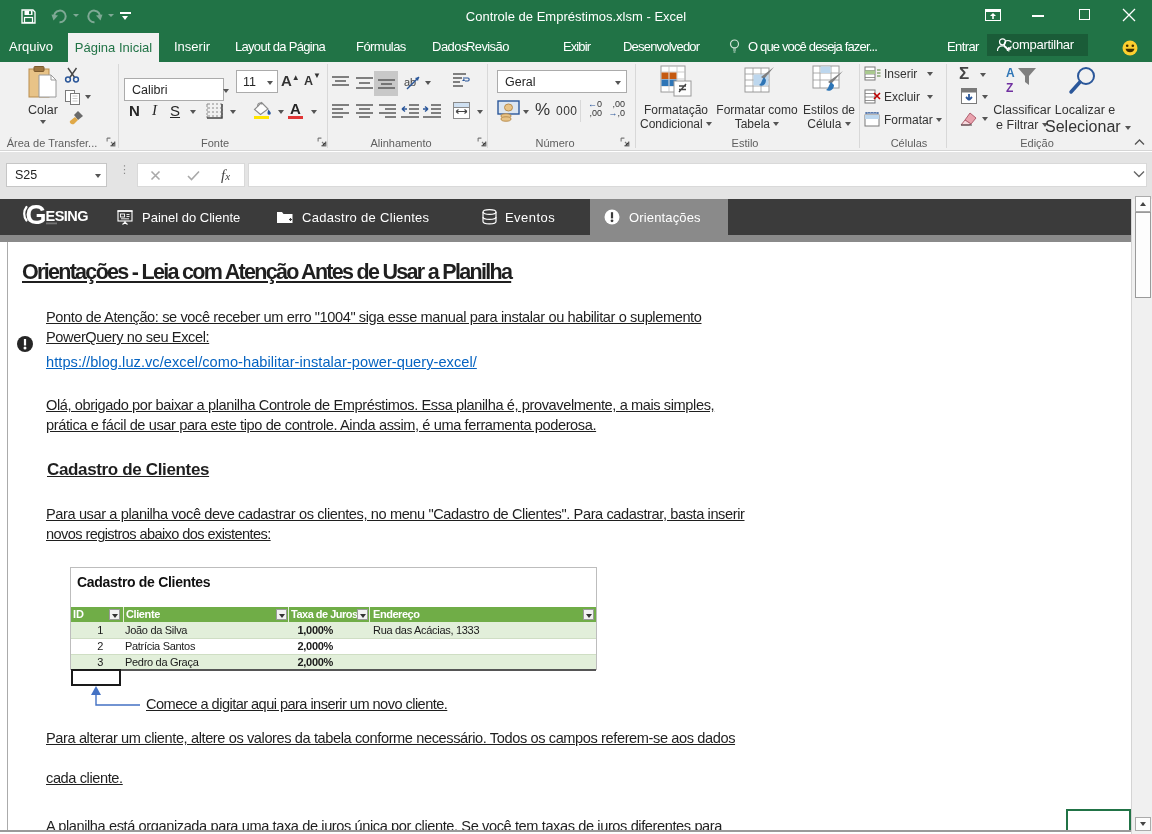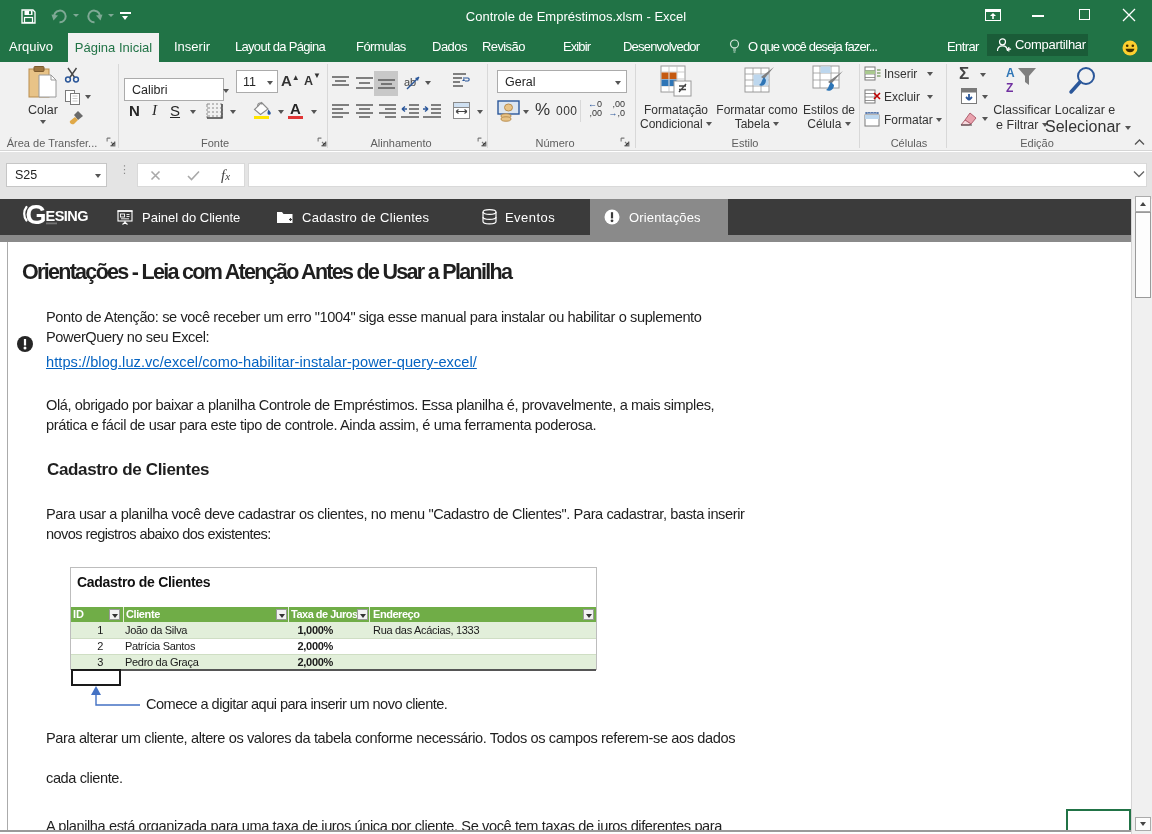--- a/index.html
+++ b/index.html
@@ -20,21 +20,21 @@
   .launcher { position:absolute; width:10px; height:10px; }
   .btnlabel { position:absolute; font-size:12px; color:#333; text-align:center; white-space:nowrap; }
   
   #fbar { left:0; top:152px; width:1152px; height:47px; background:#e4e4e4; }
   
   #sheetbar { left:0; top:199px; width:1131px; height:36px; background:#3b3b3b; }
   #sheetsub { left:0; top:235px; width:1131px; height:7px; background:#8a8a8a; }
   .sheettab { position:absolute; top:0; height:36px; color:#ffffff; font-size:13px; }
   
   #content { left:0; top:242px; width:1131px; height:592px; background:#fff; }
-  #content .bodytext { position:absolute; font-size:14.6px; color:#1f1f1f; white-space:nowrap; letter-spacing:-0.4px; }
+  #content .bodytext { position:absolute; font-size:14.6px; color:#1f1f1f; white-space:nowrap; letter-spacing:-0.4px;text-decoration:underline; }
   
   #vscroll { left:1131px; top:199px; width:21px; height:635px; background:#f0f0f0; border-left:1px solid #d4d4d4; }
   
   .fbtn { width:11px; height:11px; background:#f2f2f2; border:1px solid #9a9a9a; }
   .fbtn:after { content:""; position:absolute; left:2px; top:3.5px; width:0; height:0; border-left:3px solid transparent; border-right:3px solid transparent; border-top:4px solid #333; }
   .trow { left:0; width:525px; height:16px; font-size:11px; color:#1a1a1a; letter-spacing:-0.3px; }
   .trow .c1 { position:absolute; left:0; width:32px; text-align:right; }
   .trow .c2 { position:absolute; left:54px; }
   .trow .c3 { position:absolute; left:184px; width:78px; text-align:right;font-weight:bold; }
   .trow .c4 { position:absolute; left:302px; }
@@ -76,36 +76,36 @@
     </svg>
   </div>
 
   <div class="abs" id="tabrow">
     <div class="rtab" style="left:9px">Arquivo</div>
     <div class="rtab" style="left:68px;width:91px;background:#f1f1f1;color:#217346;top:1px;height:29px;line-height:29px">Página Inicial</div>
     <div class="rtab" style="left:174px">Inserir</div>
     <div class="rtab" style="left:235px;letter-spacing:-0.7px">Layout da Página</div>
     <div class="rtab" style="left:356px;letter-spacing:-0.55px">Fórmulas</div>
     <div class="rtab" style="left:432px;letter-spacing:-0.5px">Dados</div>
-    <div class="rtab" style="left:482px;letter-spacing:-0.6px">Revisão</div>
+    <div class="rtab" style="left:466px;letter-spacing:-0.6px">Revisão</div>
     <div class="rtab" style="left:563px;letter-spacing:-0.9px">Exibir</div>
     <div class="rtab" style="left:623px;letter-spacing:-0.8px">Desenvolvedor</div>
     <svg class="abs" style="left:729px;top:7px" width="11" height="16" viewBox="0 0 11 16">
       <circle cx="5.5" cy="5" r="4" fill="none" stroke="#cfe3d7" stroke-width="1.2"></circle>
       <path d="M4 9 h3 M4 11 h3 M4.5 13 h2" stroke="#cfe3d7" stroke-width="1"></path>
     </svg>
     <div class="rtab" style="left:748px;color:#ffffff;letter-spacing:-0.85px">O que você deseja fazer...</div>
     <div class="rtab" style="left:947px;letter-spacing:-0.6px">Entrar</div>
     <div class="abs" style="left:987px;top:2px;width:101px;height:22px;background:#1a5c38">
       <svg class="abs" style="left:9px;top:3px" width="16" height="16" viewBox="0 0 16 16">
         <circle cx="6.5" cy="4.8" r="3" fill="none" stroke="#fff" stroke-width="1.2"></circle>
         <path d="M1.5 14 C1.5 10 3.8 8.8 6.5 8.8 C9.2 8.8 11.5 10 11.5 14" fill="none" stroke="#fff" stroke-width="1.2"></path>
         <path d="M12.8 10 v4.5 M10.5 12.2 h4.6" stroke="#fff" stroke-width="1.2"></path>
       </svg>
-      <div class="abs" style="left:28px;top:3px;color:#fff;font-size:13px;letter-spacing:-0.3px">Compartilhar</div>
+      <div class="abs" style="left:16px;top:3px;color:#fff;font-size:13px;letter-spacing:-0.3px">Compartilhar</div>
     </div>
     <svg class="abs" style="left:1122px;top:8px" width="16" height="16" viewBox="0 0 16 16">
       <circle cx="8" cy="8" r="7.5" fill="#fdcf2f"></circle>
       <circle cx="5.2" cy="5.8" r="1.3" fill="#3f2e00"></circle>
       <circle cx="10.8" cy="5.8" r="1.3" fill="#3f2e00"></circle>
       <path d="M3.5 8.8 C4.5 13.5 11.5 13.5 12.5 8.8 Z" fill="#3f2e00"></path>
     </svg>
   </div>
 
   <div class="abs" id="ribbon">

